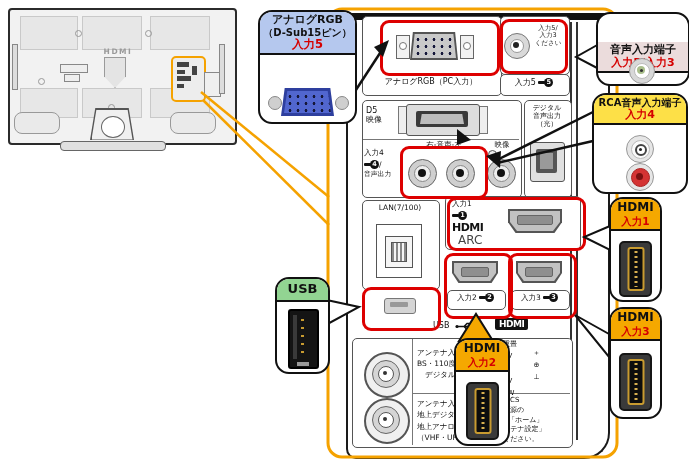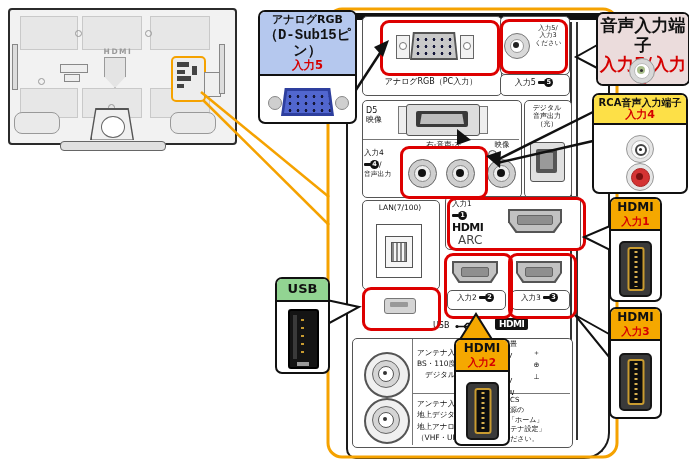--- a/index.html
+++ b/index.html
@@ -1,21 +1,21 @@
 <!DOCTYPE html>
 <html><head>
 <meta charset="utf-8">
 <style>
   html,body{margin:0;padding:0;background:#fff;}
   #canvas{position:relative;width:689px;height:472px;background:#fff;overflow:hidden;
           font-family:"DejaVu Sans","Liberation Sans",sans-serif;color:#111;}
   .abs{position:absolute;}
   .nosel{user-select:none;}
   
-  .callout{position:absolute;border:2px solid #111;border-radius:7px;background:#fff;z-index:7;overflow:hidden;}
+  .callout{position:absolute;border:2px solid #111;border-radius:14px;background:#fff;z-index:7;overflow:hidden;}
   .callout-header{text-align:center;font-weight:bold;border-bottom:2px solid #111;line-height:1.15;padding:2px 0;}
   .red-t{color:#d50000;}
   
   .cab{position:absolute;z-index:2;background:#fff;}
   .secbox{position:absolute;border:1.5px solid #555;border-radius:5px;background:#fff;z-index:3;}
   .redbox{position:absolute;border:3px solid #dd0000;border-radius:9px;z-index:5;pointer-events:none;}
   .lbl{position:absolute;z-index:4;line-height:1.15;}
   .circ{position:absolute;border-radius:50%;}
   .keyicon{display:inline-flex;align-items:center;vertical-align:middle;}
   .keyicon i{display:block;width:7px;height:3px;background:#111;border-radius:1px;}
@@ -288,33 +288,33 @@
     <polygon points="609,334 575,315 609,357" fill="#fff" stroke="#111" stroke-width="2"></polygon>
 
     <polygon points="459,341 476,314 493,341" fill="#F5A800" stroke="#111" stroke-width="2"></polygon>
 
     <polygon points="322,299 359,307 322,327" fill="#fff" stroke="#111" stroke-width="2"></polygon>
   </svg>
 
   <div class="callout" style="left:258px;top:10px;width:95px;height:110px;">
     <div class="callout-header" style="background:#B5C8EE;font-size:11px;">
       <div>アナログRGB</div>
-      <div style="font-size:14px;font-family:Liberation Mono, monospace;">（D-Sub15ピン）</div>
+      <div style="font-size:10px;">（D-Sub15ピン）</div>
       <div class="red-t" style="font-size:11.5px;">入力5</div>
     </div>
     <div class="abs" style="left:8px;top:76px;width:79px;height:30px;">
       <div class="circ" style="left:0;top:8px;width:12px;height:12px;border:1.5px solid #888;background:#cfcfcf;"></div>
       <div class="circ" style="left:67px;top:8px;width:12px;height:12px;border:1.5px solid #888;background:#cfcfcf;"></div>
       <div class="abs" style="left:13px;top:0;width:53px;height:28px;background:#2e3f9e;clip-path:polygon(7% 0,93% 0,100% 100%,0 100%);"></div>
       <div class="abs vgapins" style="left:16px;top:3px;width:47px;height:22px;background-color:#5166cf;clip-path:polygon(7% 0,93% 0,100% 100%,0 100%);"></div>
     </div>
   </div>
 
   <div class="callout" style="left:596px;top:12px;width:90px;height:70px;">
-    <div class="callout-header" style="background:#EBDCDC;font-size:17px;">
+    <div class="callout-header" style="background:#EBDCDC;font-size:11px;margin-top:28px;">
       <div>音声入力端子</div>
       <div class="red-t">入力5/入力3</div>
     </div>
     <div class="circ" style="left:31px;top:44px;width:24px;height:24px;border:1.5px solid #999;background:#d8d8d8;"></div>
     <div class="circ" style="left:36px;top:49px;width:14px;height:14px;background:#fff;border:1px solid #bbb;position:absolute;"></div>
     <div class="circ" style="left:39px;top:52px;width:8px;height:8px;background:#aabf8c;position:absolute;"></div>
     <div class="circ" style="left:41.5px;top:54.5px;width:3px;height:3px;background:#333;position:absolute;"></div>
   </div>
 
   <div class="callout" style="left:592px;top:93px;width:92px;height:97px;">

